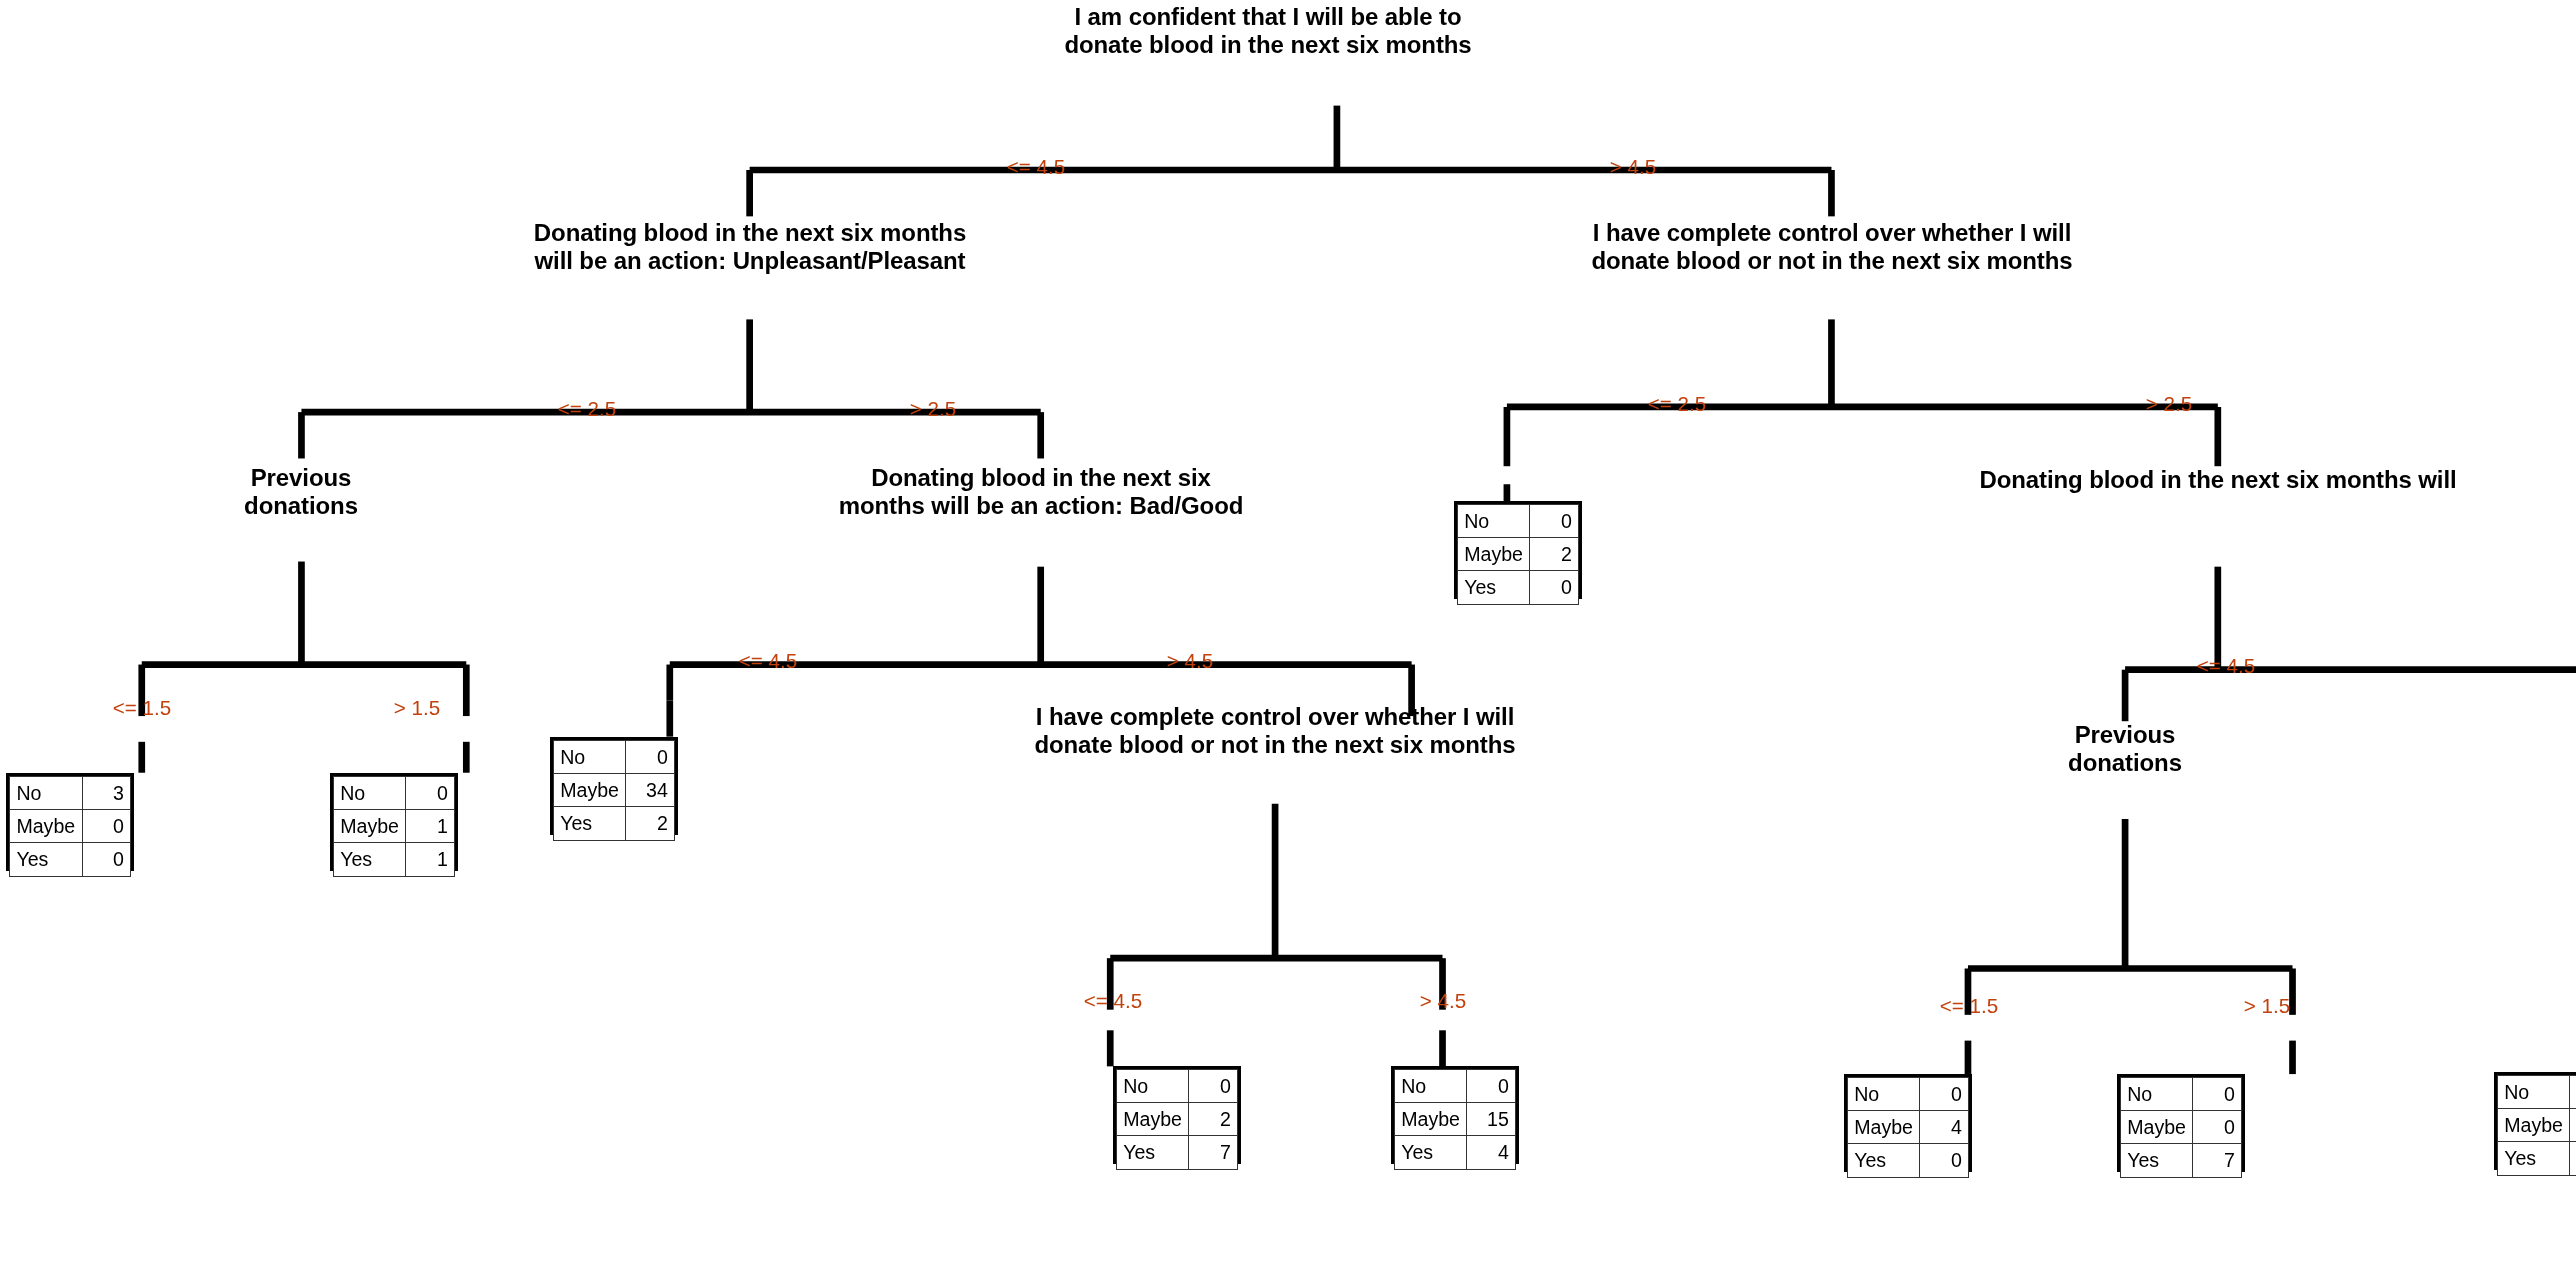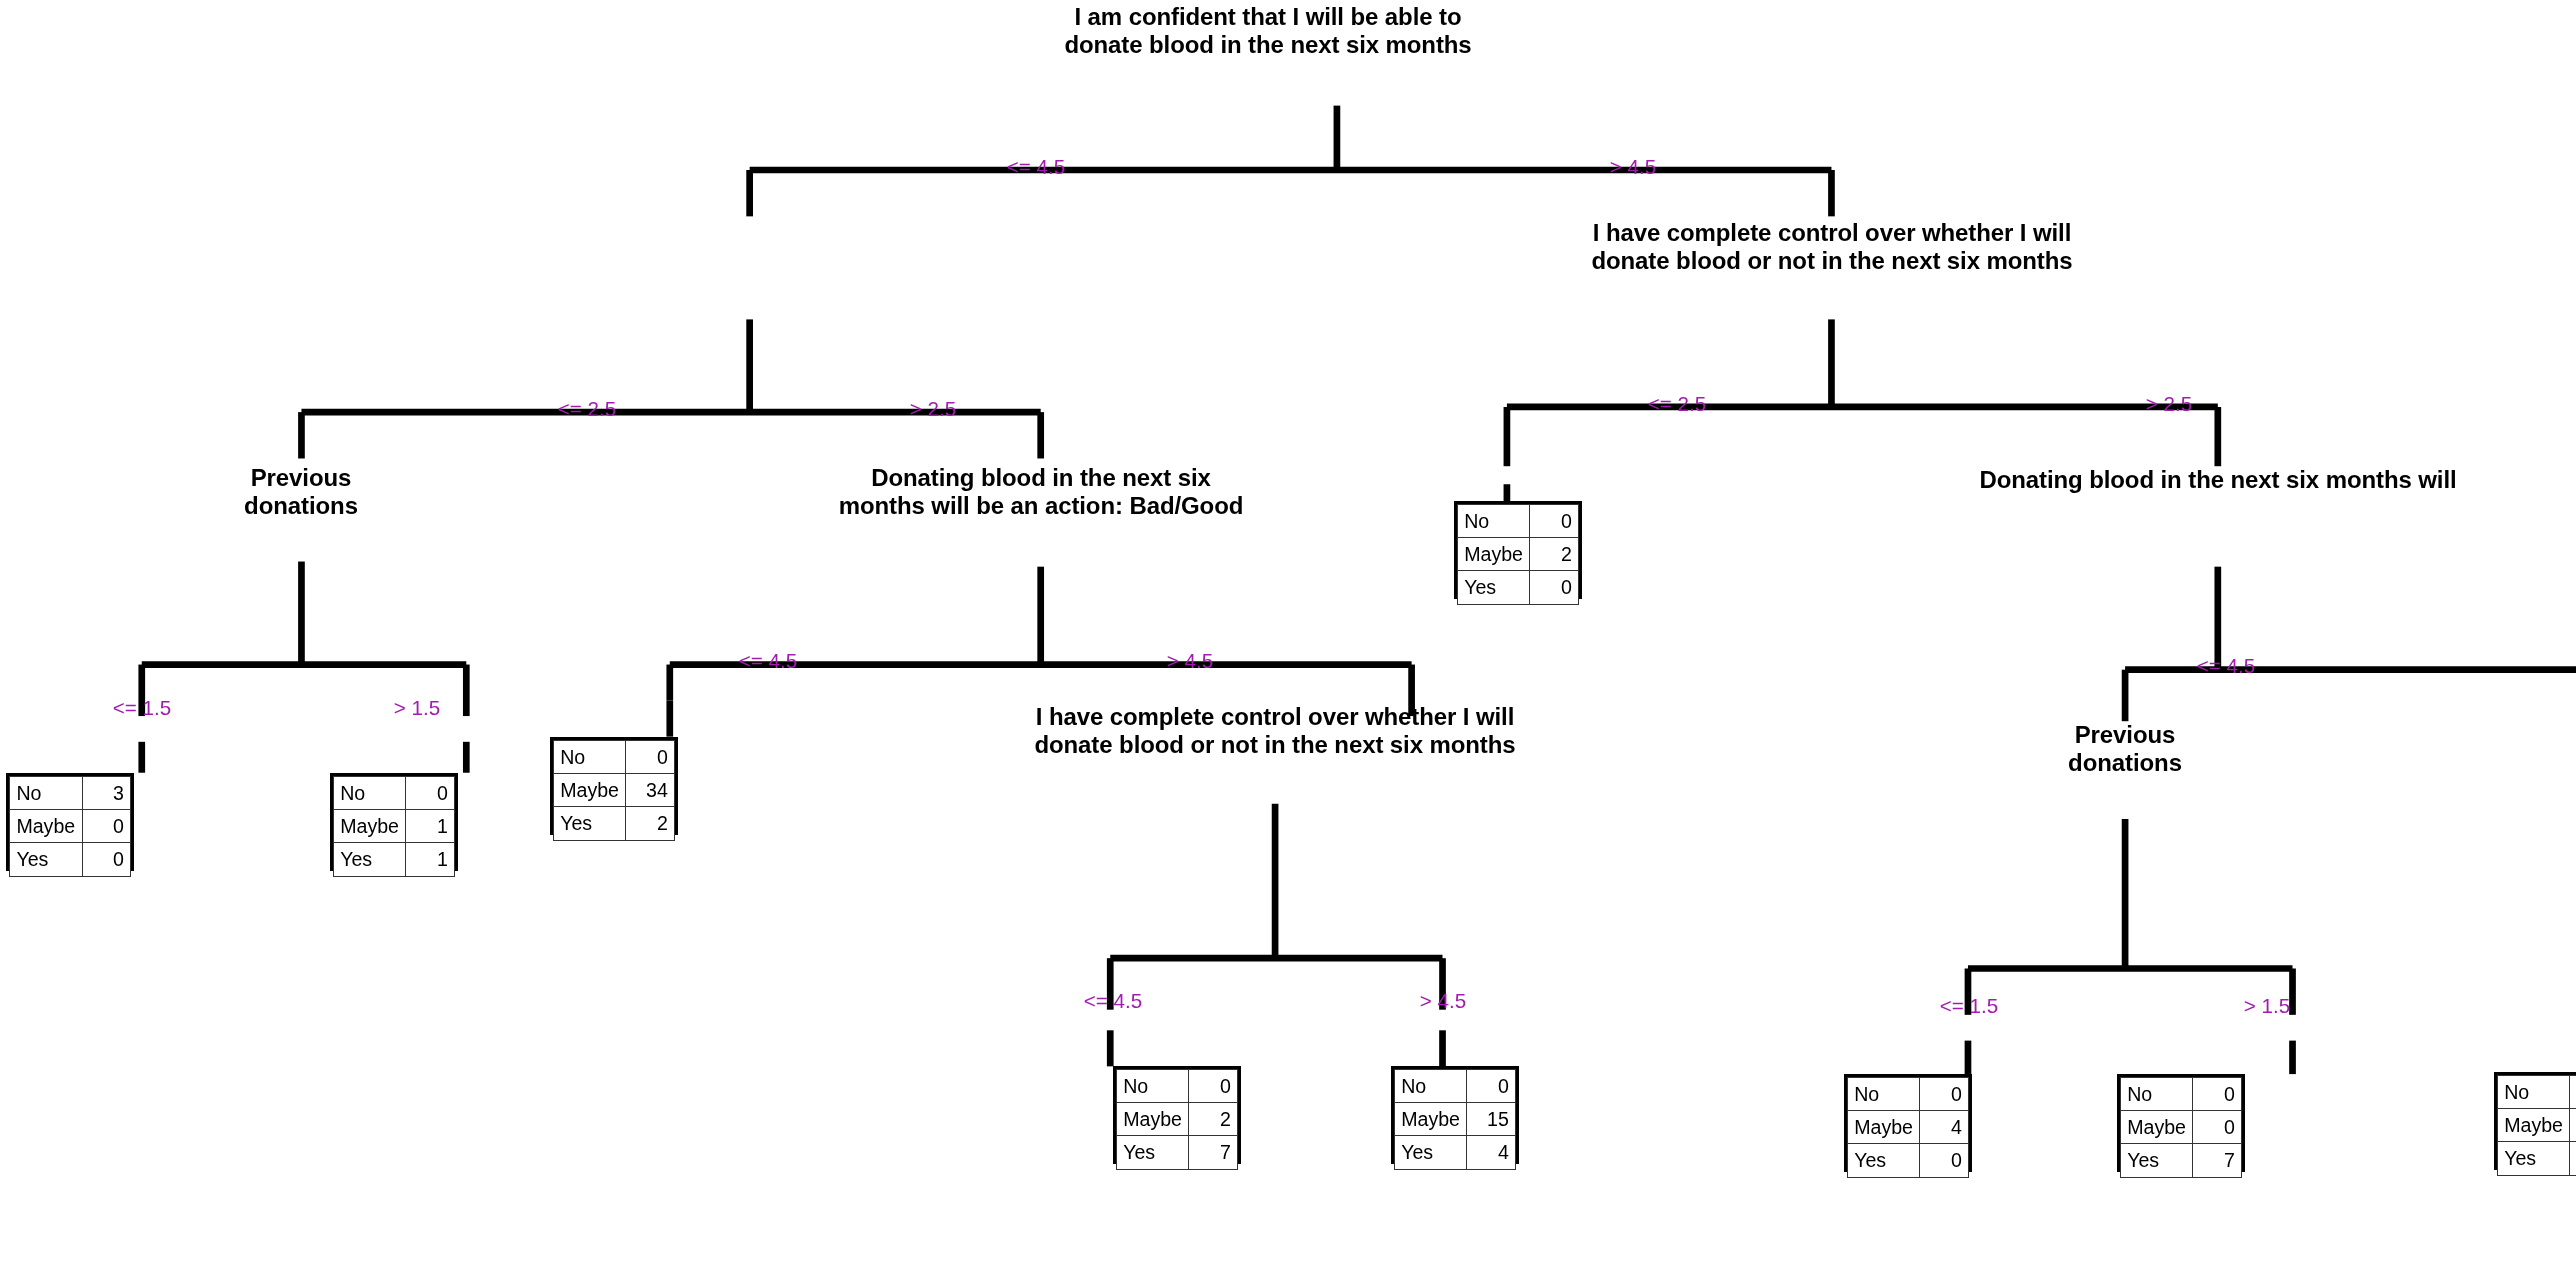--- a/index.html
+++ b/index.html
@@ -15,21 +15,21 @@
     color:#000;
     text-align:center;
     white-space:nowrap;
     letter-spacing:-0.1px;
   }
   .node-text .ln{display:block;}
 
   .edge-label{
     position:absolute;
     font-size:20.6px;
-    color:#a21caf;
+    color:#c2410c;
     white-space:nowrap;
     text-align:center;
     font-weight:normal;
   }
 
   .leaf{
     position:absolute;
     border:3.6px solid #000;
     background:#fff;
     box-sizing:border-box;
@@ -118,20 +118,24 @@
 
       <path d="M1300 1360 L1300 1430"></path>
     </g>
   </svg>
 
   <div class="node-text" style="left:1268px;top:2.6px;transform:translateX(-50%);">
     <span class="ln">I am confident that I will be able to</span>
     <span class="ln">donate blood in the next six months</span>
   </div>
 
+  <div class="node-text" style="left:750px;top:219px;transform:translateX(-50%);">
+    <span class="ln">Donating blood in the next six months</span>
+    <span class="ln">will be an action: Unpleasant/Pleasant</span>
+  </div>
 
   <div class="node-text" style="left:1832px;top:219px;transform:translateX(-50%);">
     <span class="ln">I have complete control over whether I will</span>
     <span class="ln">donate blood or not in the next six months</span>
   </div>
 
   <div class="node-text" style="left:301px;top:464px;transform:translateX(-50%);">
     <span class="ln">Previous</span>
     <span class="ln">donations</span>
   </div>

